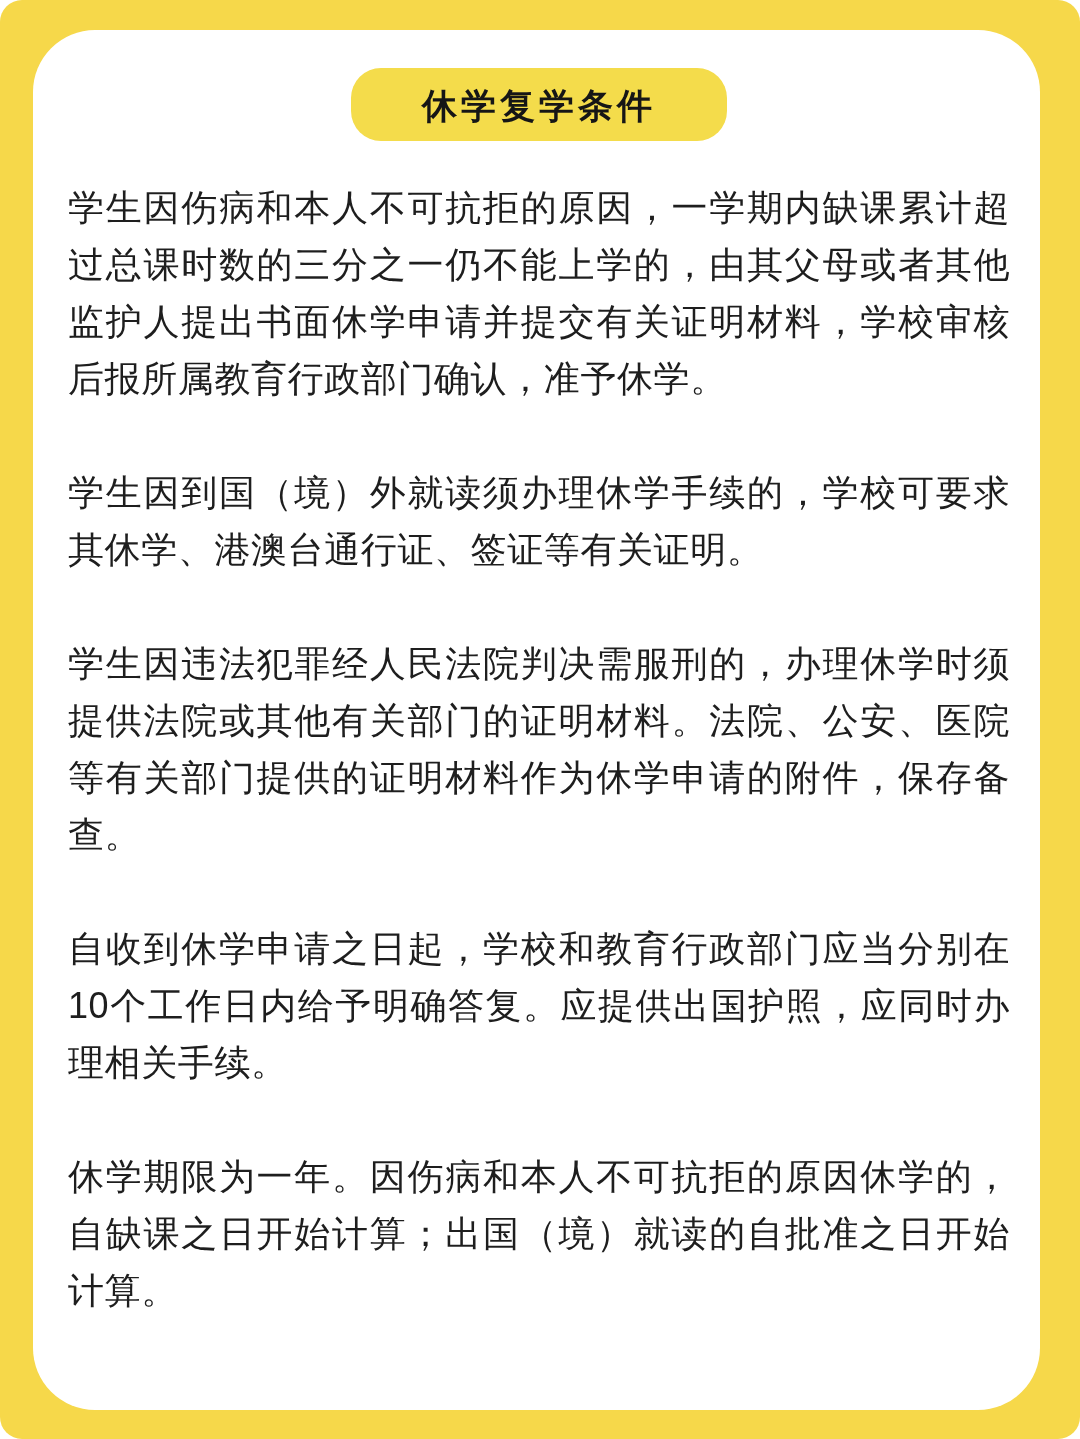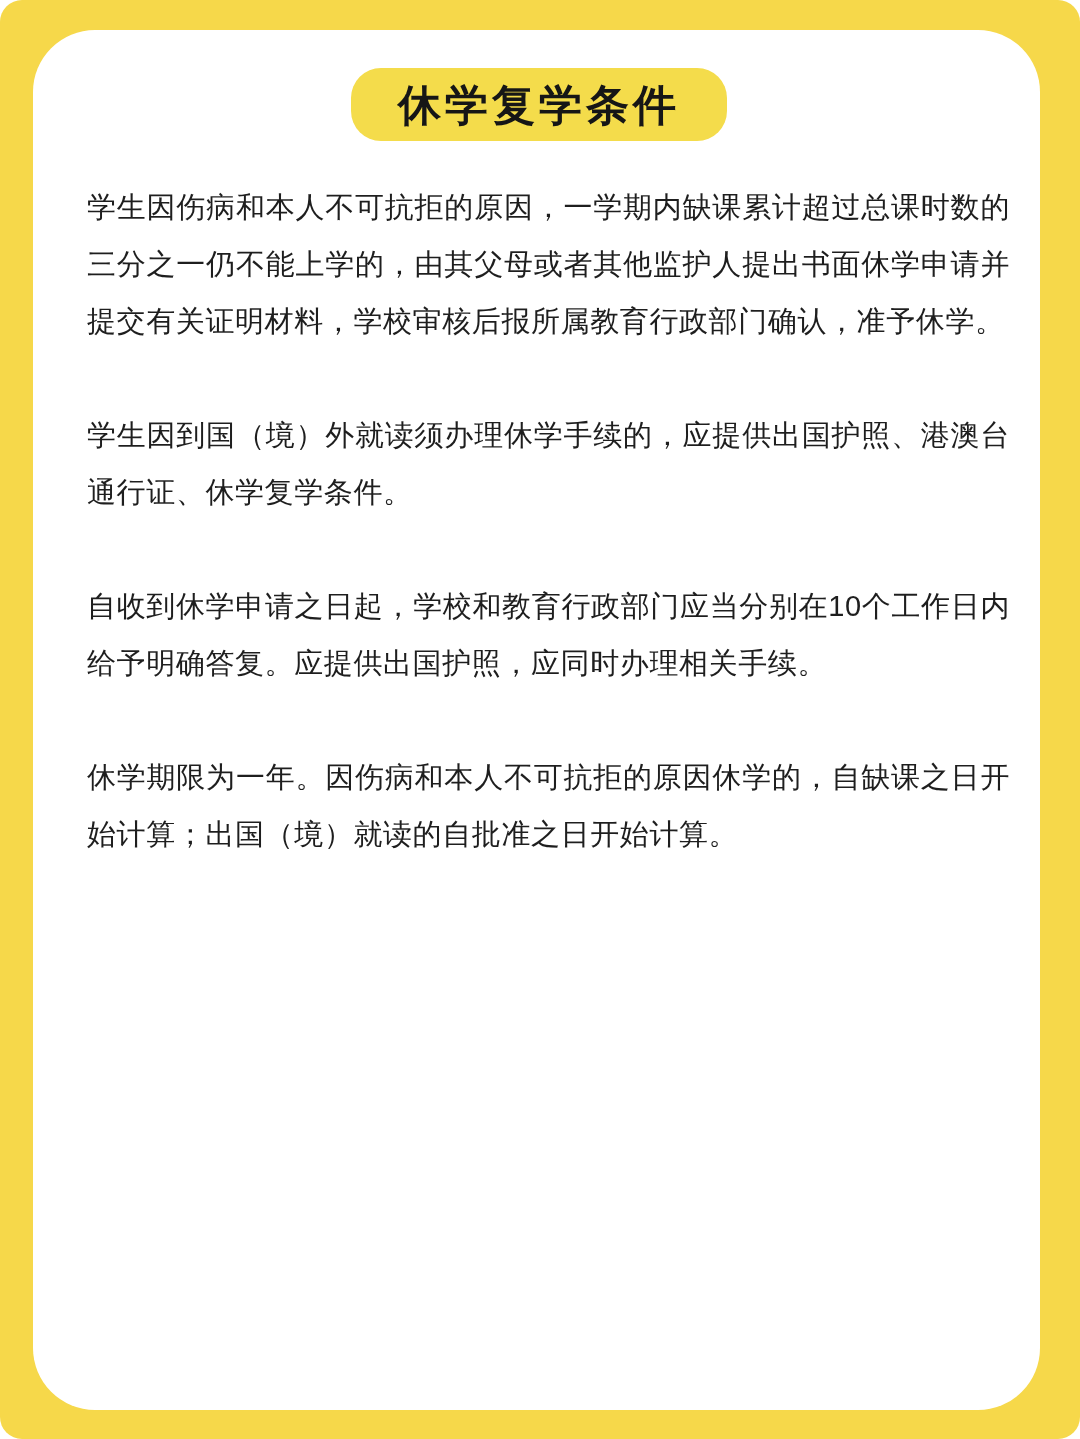--- a/index.html
+++ b/index.html
@@ -37,50 +37,50 @@
     width: 376px;
     height: 73px;
     margin: 0 auto 38px auto;
     background: var(--pill-yellow);
     border-radius: 30px;
     display: flex;
     align-items: center;
     justify-content: center;
   }
   .title-text {
-    font-size: 43px;
+    font-size: 35px;
     font-weight: 700;
     letter-spacing: 4px;
     color: #161616;
     line-height: 1;
     padding-top: 2px;
   }
   .body-text {
     padding: 0 2px;
   }
   .body-text p {
-    font-size: 29px;
+    font-size: 36px;
     line-height: 57px;
     letter-spacing: 0.6px;
     color: var(--text-color);
     margin-bottom: 57px;
     text-align: justify;
     font-weight: 400;
-    margin-left: 19px;
   }
   .body-text p:last-child { margin-bottom: 0; }
 </style>
 </head>
 <body>
 
 <div class="poster-frame">
   <div class="poster-card">
     <div class="title-pill">
       <span class="title-text">休学复学条件</span>
     </div>
     <div class="body-text">
         <p>学生因伤病和本人不可抗拒的原因，一学期内缺课累计超过总课时数的三分之一仍不能上学的，由其父母或者其他监护人提出书面休学申请并提交有关证明材料，学校审核后报所属教育行政部门确认，准予休学。</p>
-        <p>学生因到国（境）外就读须办理休学手续的，应提供出国护照、港澳台通行证、休学复学条件。</p>
+        <p>学生因到国（境）外就读须办理休学手续的，学校可要求其休学、港澳台通行证、签证等有关证明。</p>
+        <p>学生因违法犯罪经人民法院判决需服刑的，办理休学时须提供法院或其他有关部门的证明材料。法院、公安、医院等有关部门提供的证明材料作为休学申请的附件，保存备查。</p>
         <p>自收到休学申请之日起，学校和教育行政部门应当分别在10个工作日内给予明确答复。应提供出国护照，应同时办理相关手续。</p>
         <p>休学期限为一年。因伤病和本人不可抗拒的原因休学的，自缺课之日开始计算；出国（境）就读的自批准之日开始计算。</p>
       </div>
   </div>
 </div>
 
 </body></html>

